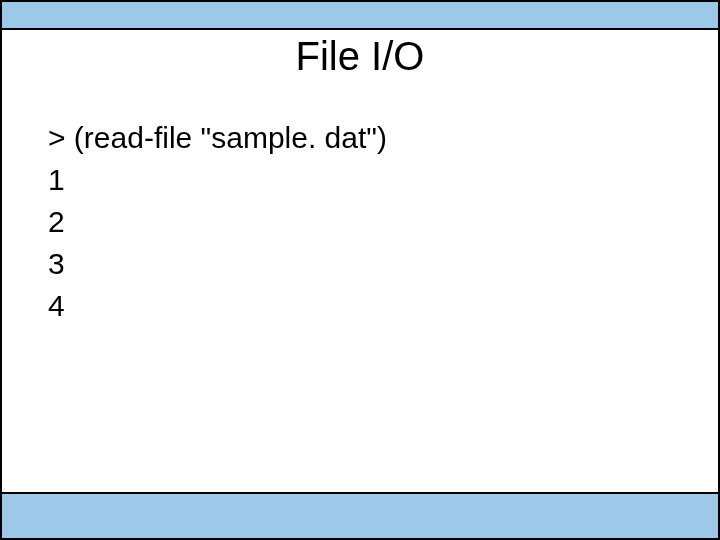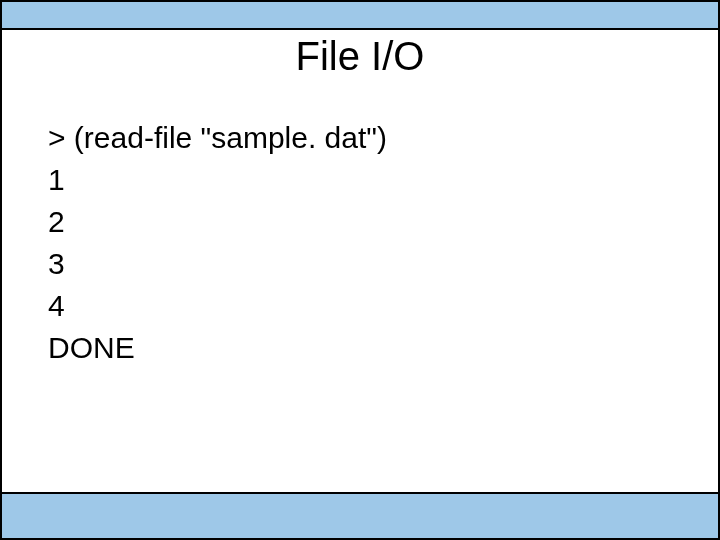--- a/index.html
+++ b/index.html
@@ -70,17 +70,16 @@
   <div class="top-band"></div>
 
   <div class="title">File I/O</div>
 
   <div class="body-area">
     <span class="line prompt">&gt; (read-file "sample. dat")</span>
     <span class="line">1</span>
     <span class="line">2</span>
     <span class="line">3</span>
     <span class="line">4</span>
-    <span class="line">DONE</span>
   </div>
 
   <div class="bottom-band"></div>
 </div>
 
 </body></html>

